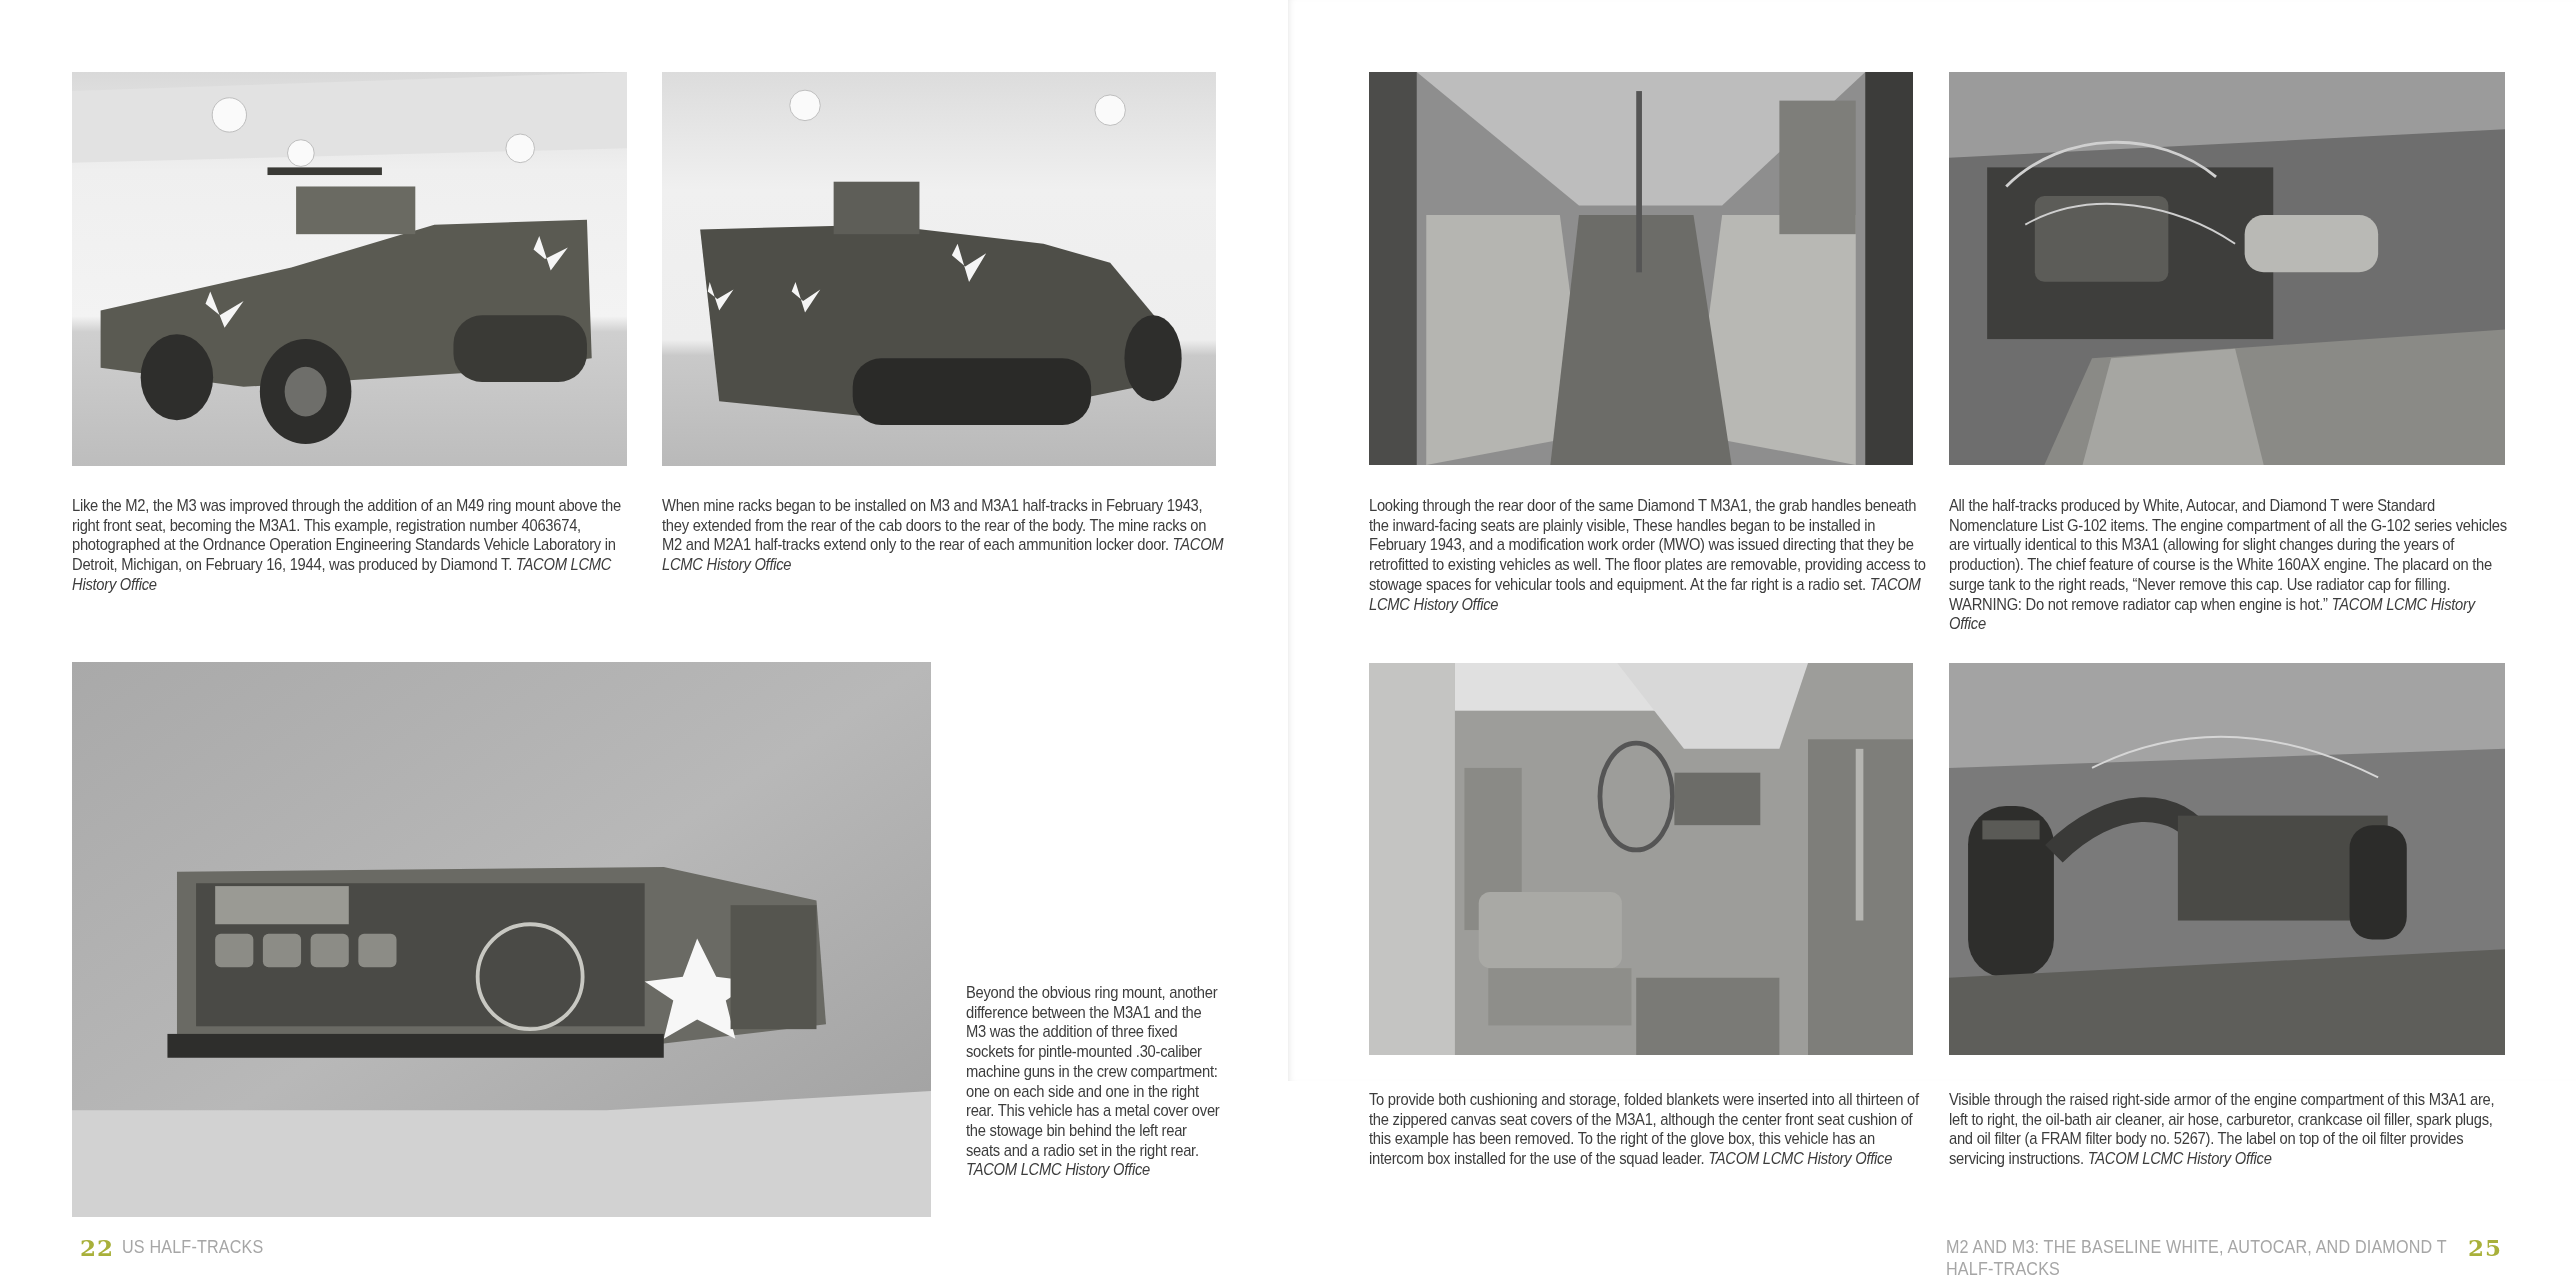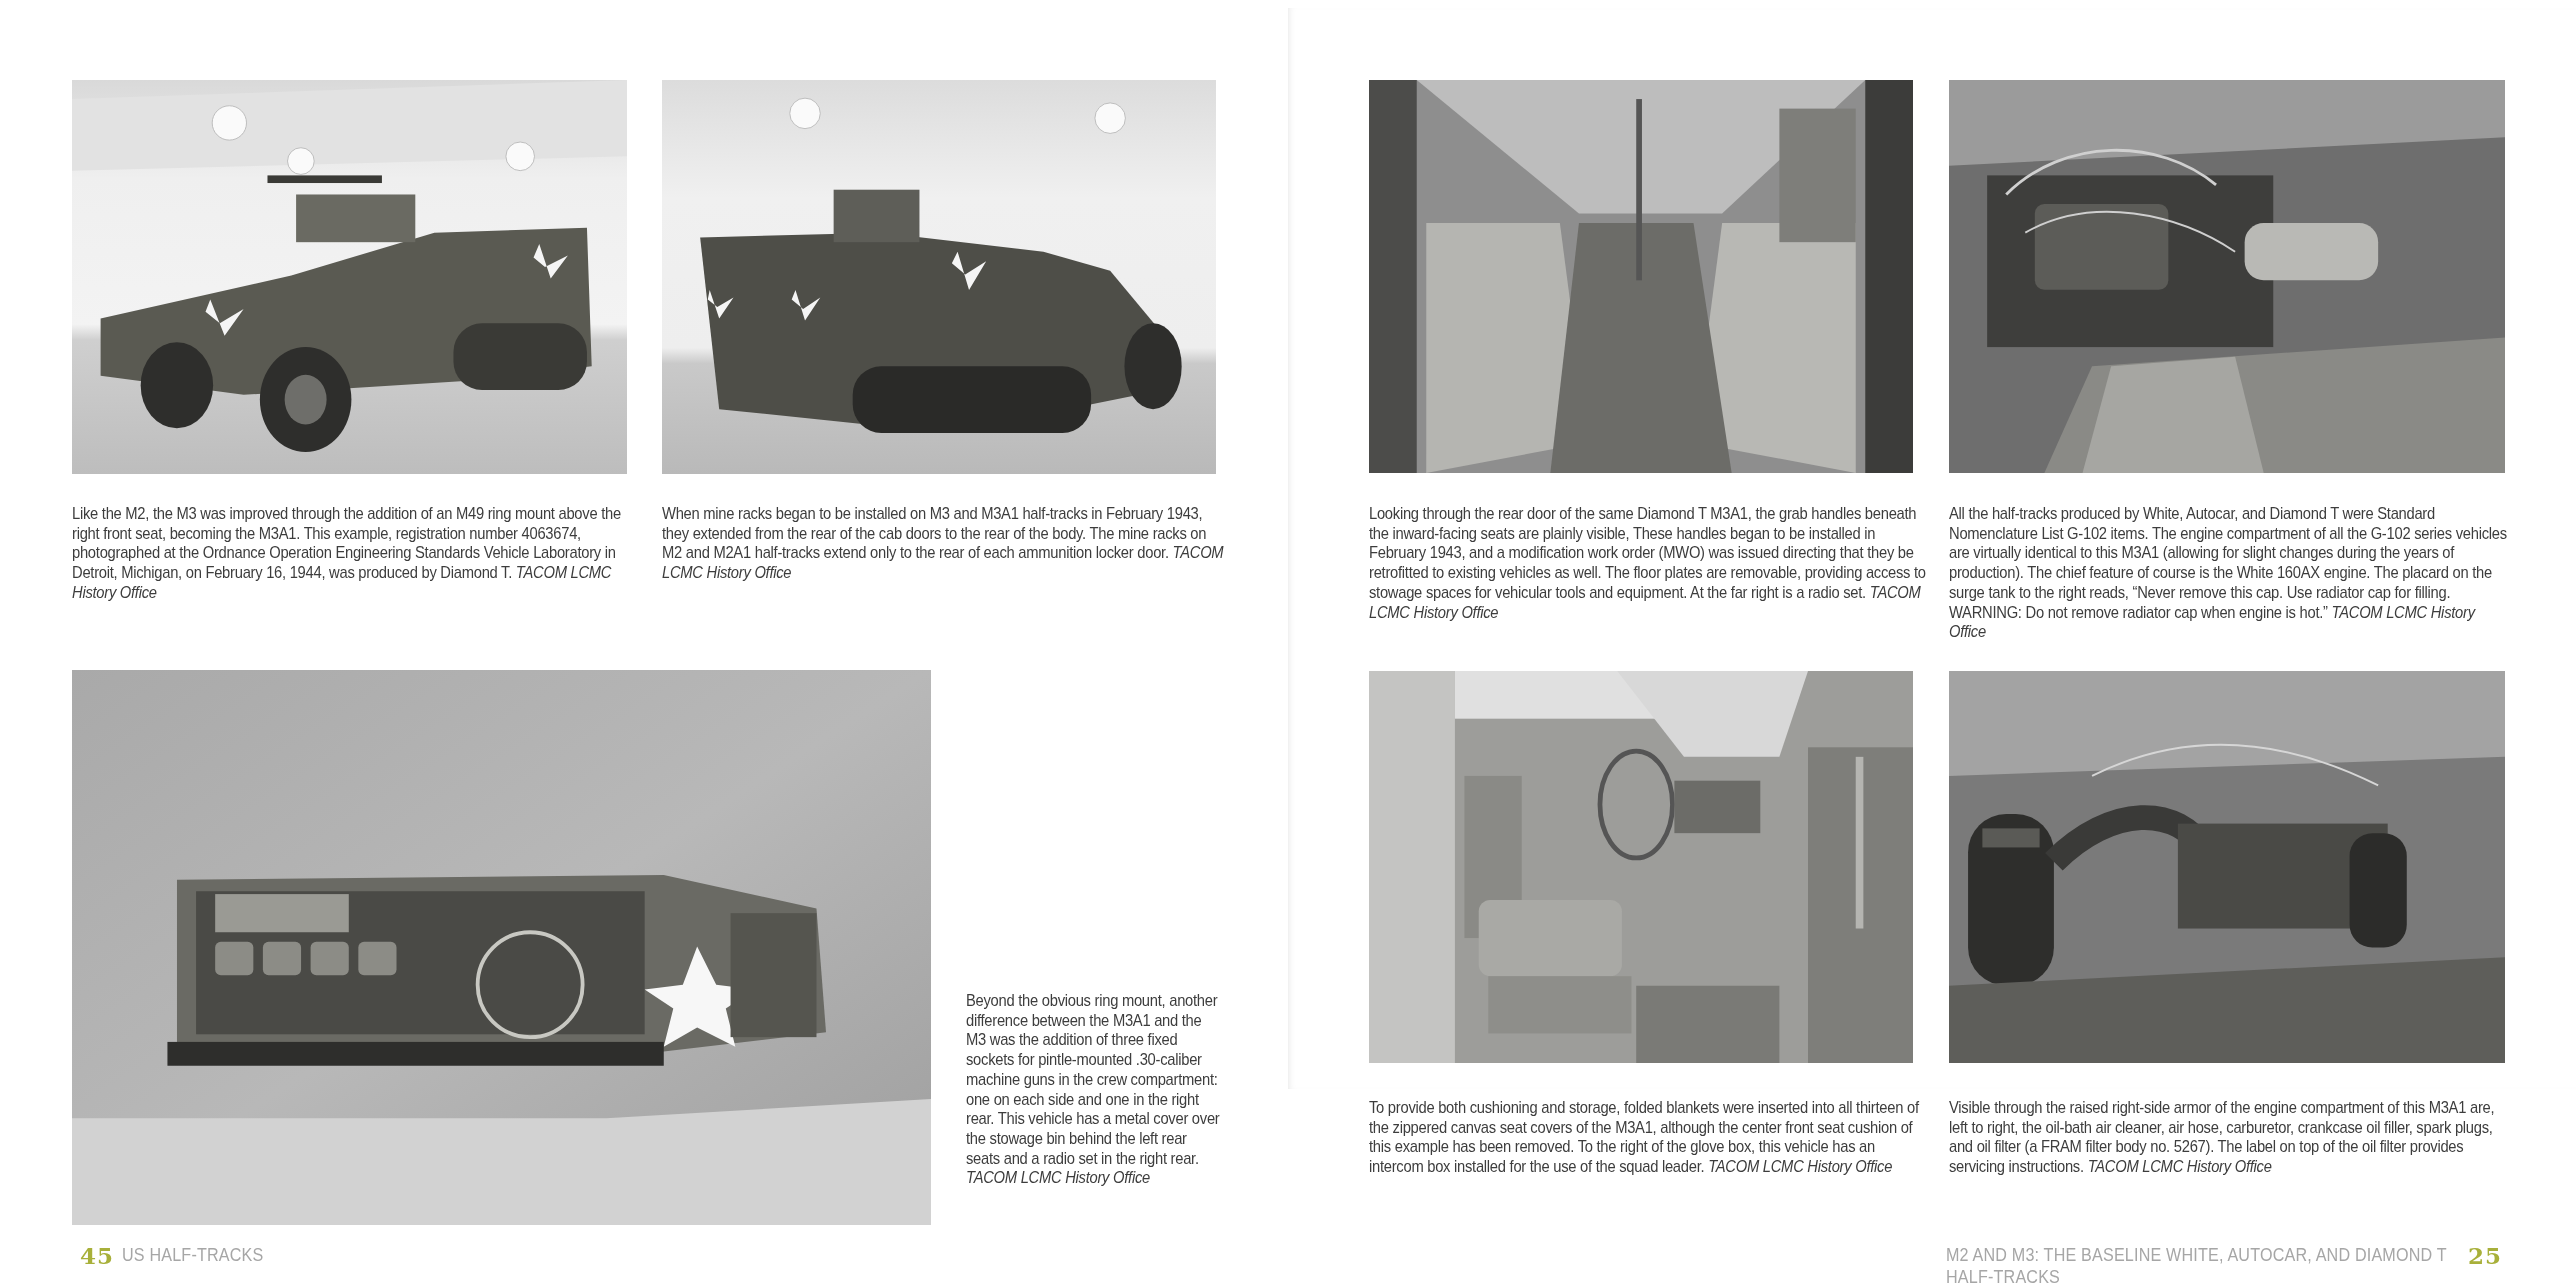--- a/index.html
+++ b/index.html
@@ -1,18 +1,18 @@
 <!DOCTYPE html>
 <html><head>
 <meta charset="utf-8">
 <style>
   html, body { margin:0; padding:0; background:#ffffff; }
   body { width:2576px; height:1288px; position:relative; overflow:hidden;
          font-family:"Liberation Sans", sans-serif; color:#3a3a3a; }
-  .page { position:absolute; top:8px; height:1081px; width:1288px; background:#fff; }
+  .page { position:absolute; top:0; height:1081px; width:1288px; background:#fff; }
   .page.left { left:0; }
   .page.right { left:1288px; box-shadow: inset 5.7px 0 9.5px -7.6px rgba(0,0,0,0.18); }
   .photo { position:absolute; overflow:hidden; background:#9a9a9a; }
   .photo svg { width:100%; height:100%; display:block; }
   .caption { position:absolute; font-size:16.4px; line-height:19.7px; color:#3d3d3d;
              font-family:"Liberation Sans", sans-serif; letter-spacing:-0.3px;
              transform: scaleX(0.9); transform-origin: left top; }
   .caption .credit { font-style:italic; }
   .folio { position:absolute; top:1236px; font-size:19px; color:#a6a6a6;
            font-family:"Liberation Sans", sans-serif; letter-spacing:0.2px;
@@ -107,21 +107,21 @@
       <polygon points="655,290 675,330 715,335 685,355 695,395 655,375 620,395 630,355 600,335 640,330" fill="#f7f7f7"></polygon>
       <rect x="690" y="255" width="90" height="130" fill="#55554f"></rect>
       <rect x="100" y="390" width="520" height="25" fill="#2e2e2c"></rect>
     </svg>
   </div>
 
   <div class="caption" style="left:966px; top:983px; width:286px;">
     <span>Beyond the obvious ring mount, another difference between the M3A1 and the M3 was the addition of three fixed sockets for pintle-mounted .30-caliber machine guns in the crew compartment: one on each side and one in the right rear. This vehicle has a metal cover over the stowage bin behind the left rear seats and a radio set in the right rear. </span><span class="credit">TACOM LCMC History Office</span>
   </div>
 
-  <div class="pgnum" style="left:80px;">45</div>
+  <div class="pgnum" style="left:80px;">22</div>
   <div class="folio" style="left:122px;">US HALF-TRACKS</div>
 </div>
 
 <div class="page right">
 
   <div class="photo" style="left:81px; top:72px; width:544px; height:393px;">
     <svg viewBox="0 0 570 412" preserveAspectRatio="none">
       <rect width="570" height="412" fill="#8e8e8e"></rect>
       <rect x="0" y="0" width="50" height="412" fill="#4c4c4a"></rect>
       <rect x="520" y="0" width="50" height="412" fill="#3c3c3a"></rect>

